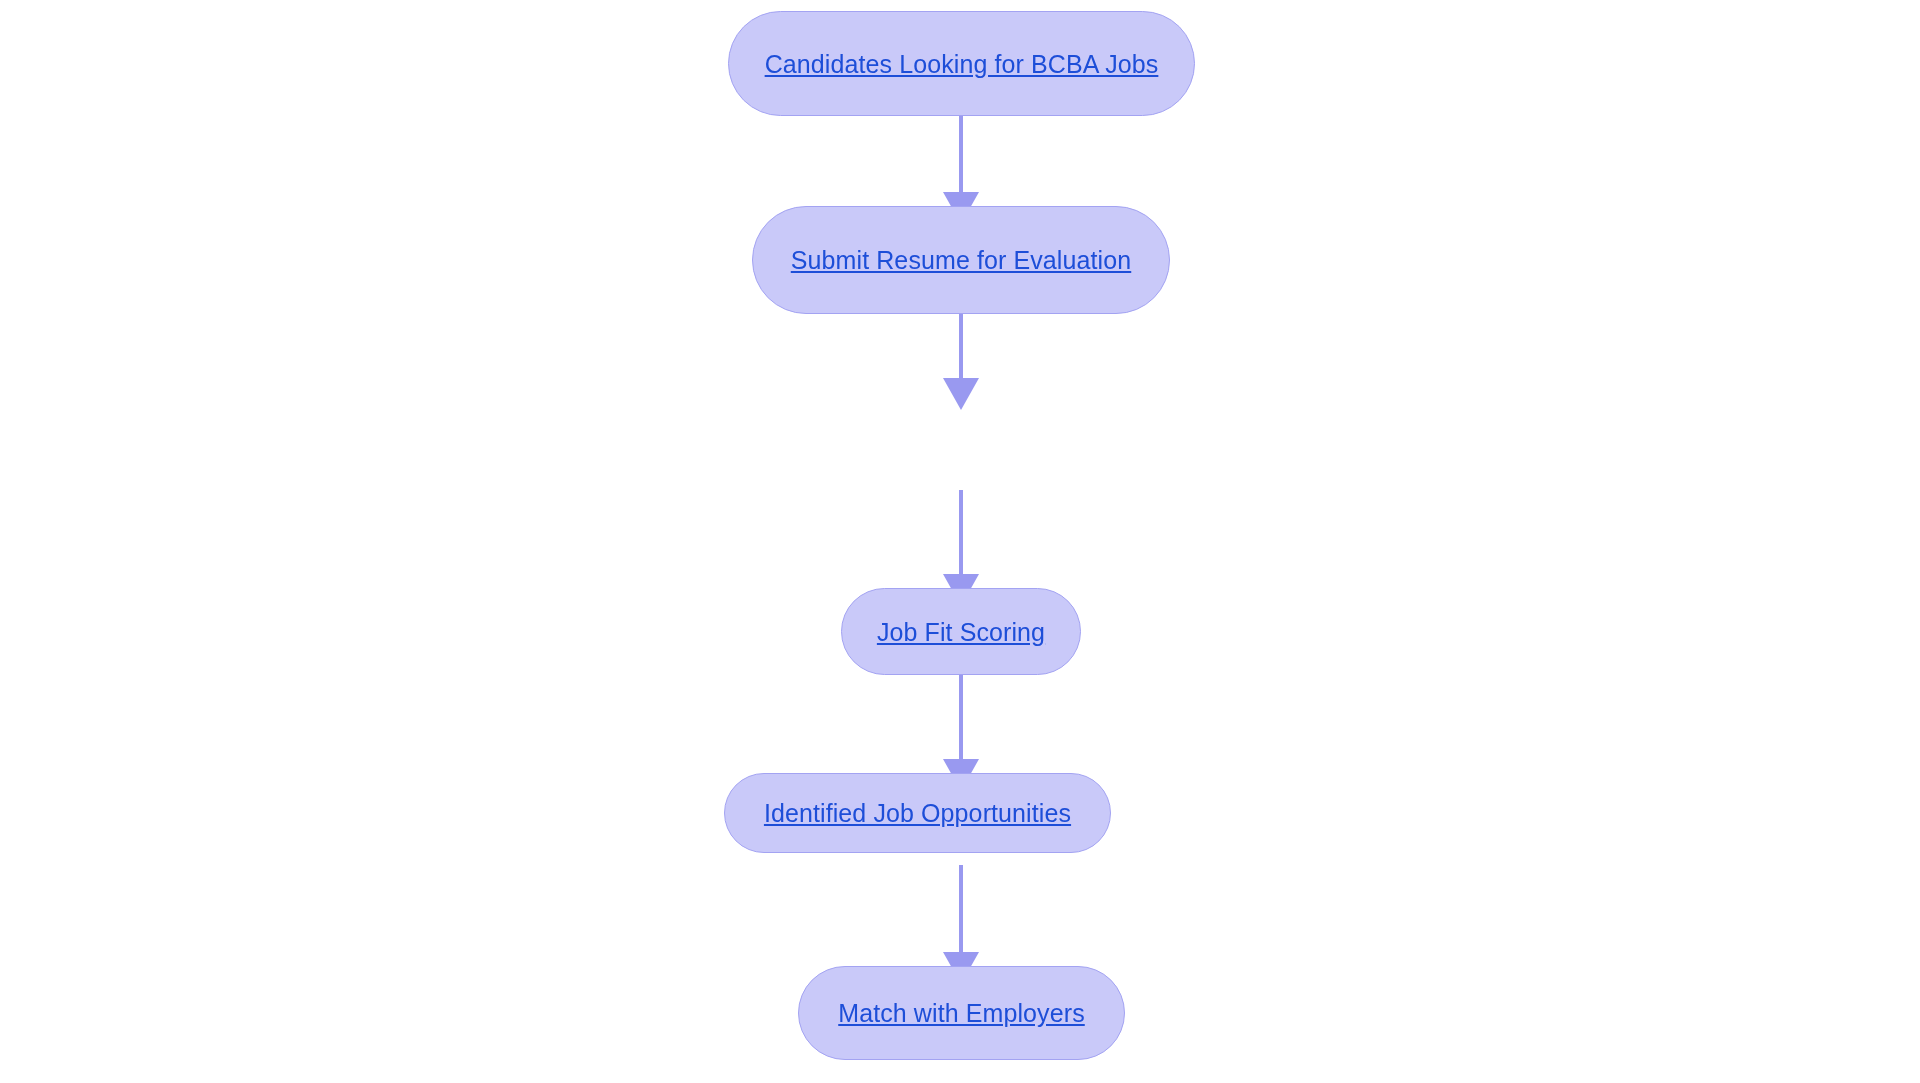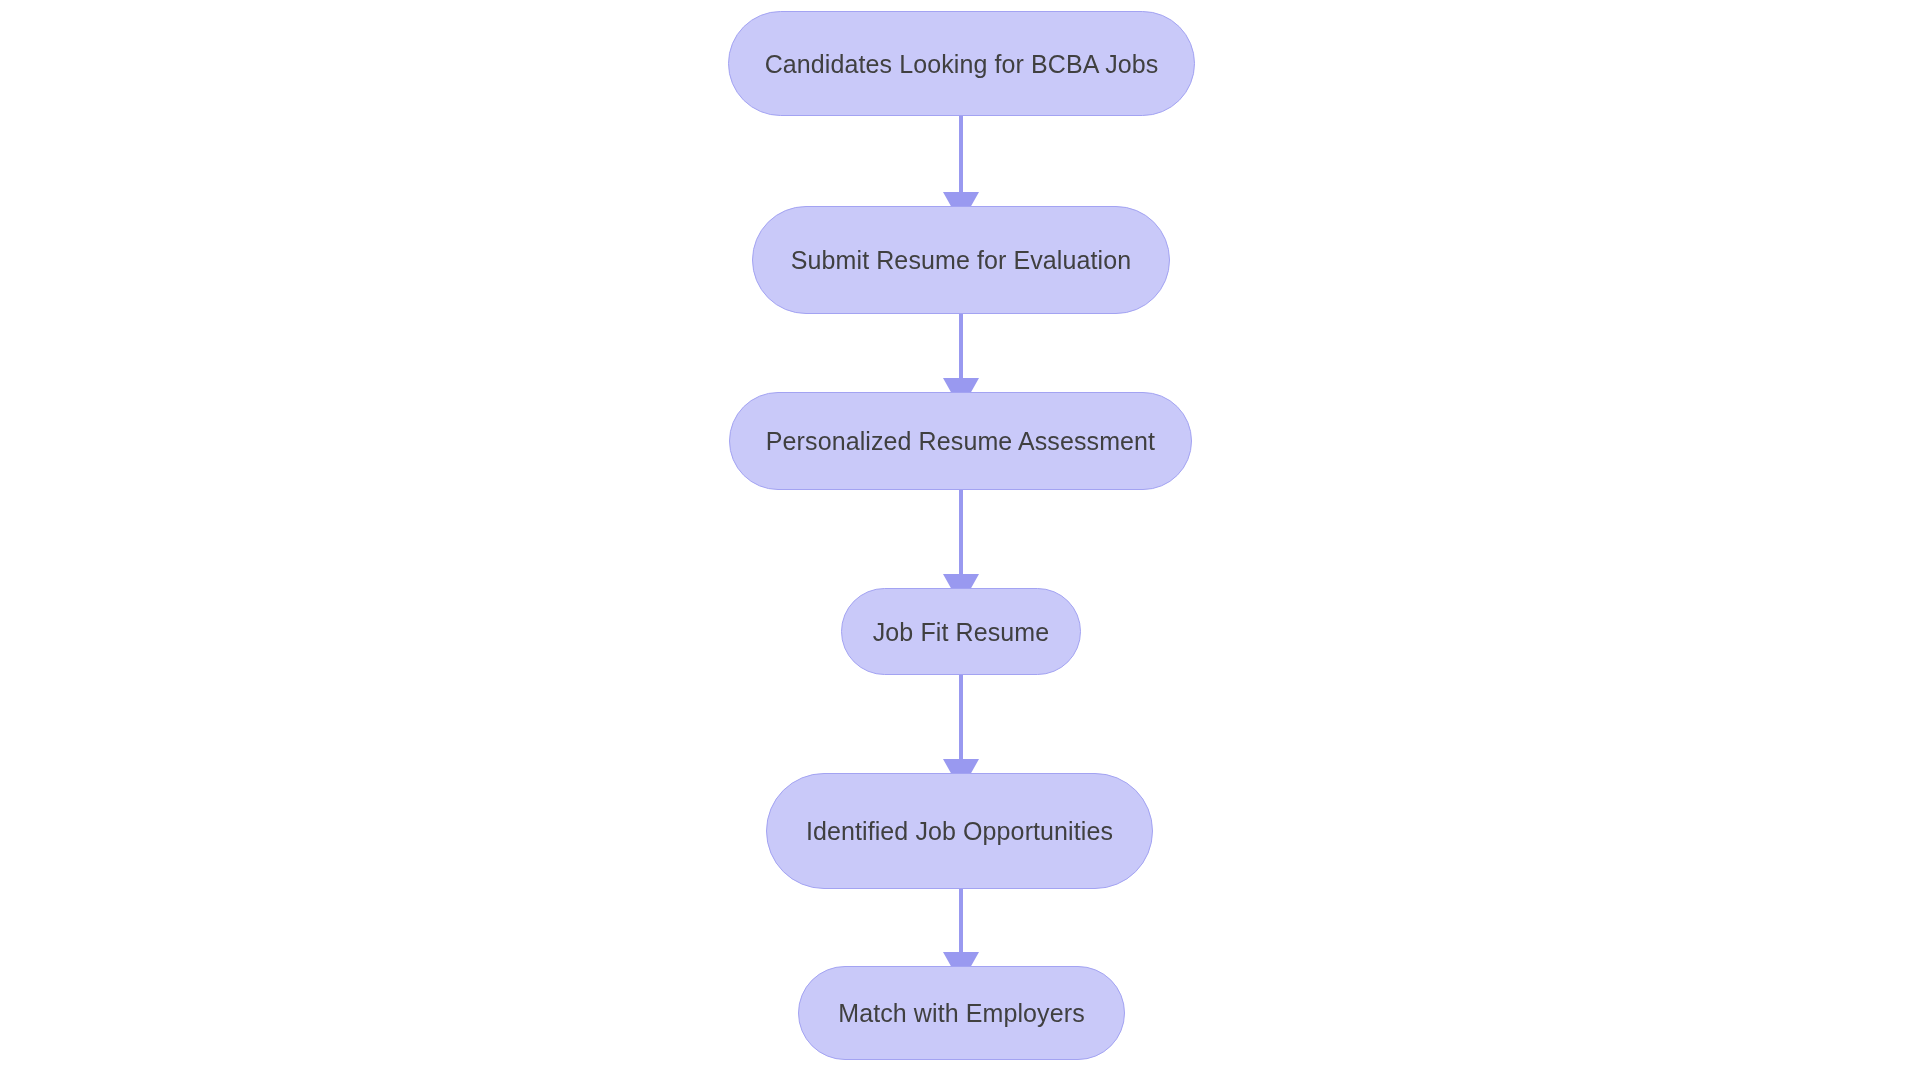--- a/index.html
+++ b/index.html
@@ -38,29 +38,30 @@
     border-radius: 60px;
     color: #3333cc;
     font-size: 25px;
     font-weight: 400;
     letter-spacing: 0.1px;
     line-height: 1.2;
     white-space: nowrap;
     z-index: 2;
   }
   .flow-node-label {
-    color: #404040;
+    color: #1d4ed8;
     padding: 0 10px;
+    text-decoration: underline;
   }
   
   #node-0 { left: 728px; top: 11px;  width: 467px; height: 105px; }
   #node-1 { left: 752px; top: 206px; width: 418px; height: 108px;  }
   #node-2 { left: 729px; top: 392px; width: 463px; height: 98px;  }
   #node-3 { left: 841px; top: 588px; width: 240px; height: 87px;  }
-  #node-4 { left: 766px; top: 773px; width: 387px; height: 116px;  }
+  #node-4 { left: 724px; top: 773px; width: 387px; height: 80px;  }
   #node-5 { left: 798px; top: 966px; width: 327px; height: 94px; align-items: center;  }
 </style>
 </head>
 <body>
 
 <div id="flowchart-canvas">
 
   <svg id="edge-layer" viewBox="0 0 1920 1083">
     <defs>
       <marker id="arrowhead" markerWidth="11" markerHeight="9" refX="1.5" refY="4.5" orient="auto" markerUnits="strokeWidth">
@@ -80,26 +81,23 @@
   </svg>
 
   <div class="flow-node" id="node-0">
     <span class="flow-node-label">Candidates Looking for BCBA Jobs</span>
   </div>
 
   <div class="flow-node" id="node-1">
     <span class="flow-node-label">Submit Resume for Evaluation</span>
   </div>
 
-  <div class="flow-node" id="node-2">
-    <span class="flow-node-label">Personalized Resume Assessment</span>
-  </div>
 
   <div class="flow-node" id="node-3">
-    <span class="flow-node-label">Job Fit Resume</span>
+    <span class="flow-node-label">Job Fit Scoring</span>
   </div>
 
   <div class="flow-node" id="node-4">
     <span class="flow-node-label">Identified Job Opportunities</span>
   </div>
 
   <div class="flow-node" id="node-5">
     <span class="flow-node-label">Match with Employers</span>
   </div>
 

